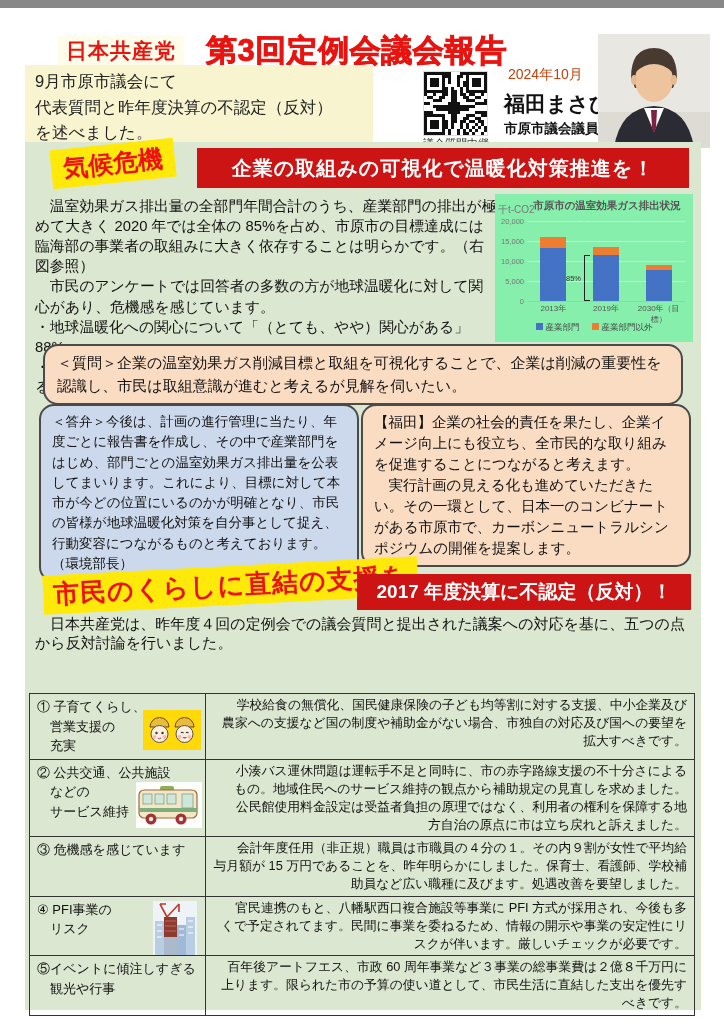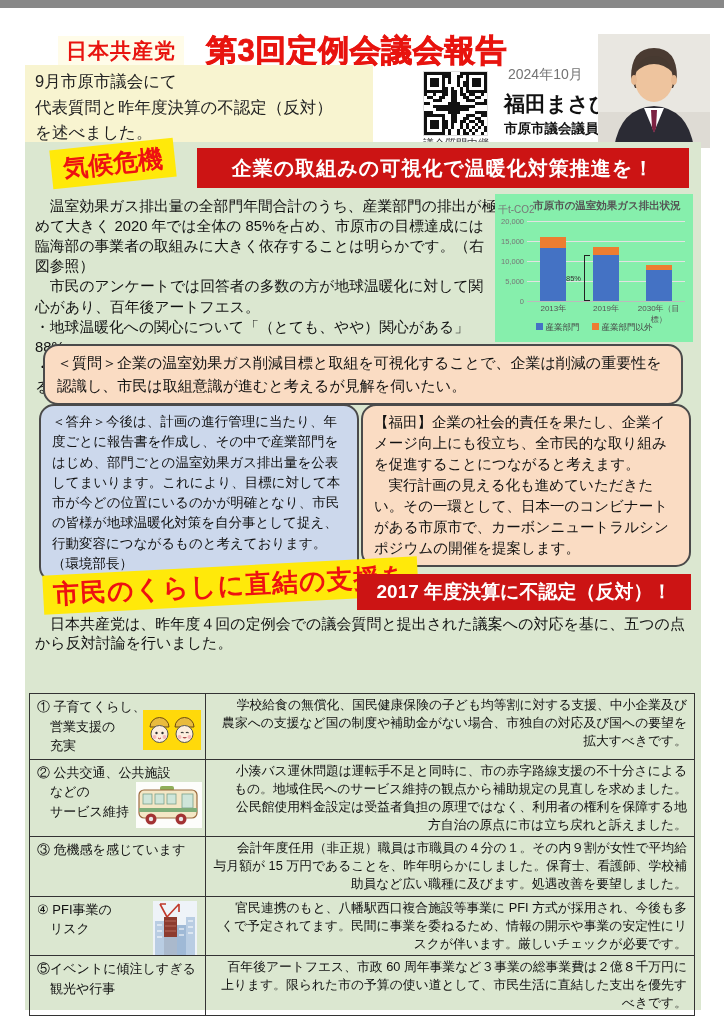--- a/index.html
+++ b/index.html
@@ -7,21 +7,21 @@
   .page { position:relative; width:724px; height:1024px; background:#ffffff; margin:8px auto; overflow:hidden; }
   .pre { white-space:pre-line; }
 
   
   .party { position:absolute; left:58px; top:28px; font-size:21px; font-weight:900; color:#e8140f; background:#fffce9; padding:1px 8px; letter-spacing:1px; }
   .main-title { position:absolute; left:206px; top:22px; font-size:31px; font-weight:900; color:#e8140f; letter-spacing:0.5px; -webkit-text-stroke:0.8px #e8140f; }
   .intro-box { position:absolute; left:25px; top:57px; width:348px; height:82px; background:#f8f4d0; padding:4px 10px; font-size:16.5px; line-height:1.55; color:#222; }
   .qr { position:absolute; left:424px; top:64px; width:63px; height:63px; background:#fff; outline:1px solid #ddd; }
   .qr div { position:absolute; background:#111; }
   .qr-caption { position:absolute; left:412px; top:128px; width:88px; text-align:center; font-size:11px; color:#333; }
-  .issue-date { position:absolute; left:508px; top:58px; font-size:14px; color:#737373; }
+  .issue-date { position:absolute; left:508px; top:58px; font-size:14px; color:#c2410c; }
   .m-name { position:absolute; left:504px; top:82px; font-size:21px; font-weight:800; color:#111; }
   .m-role { position:absolute; left:504px; top:112px; font-size:13.5px; font-weight:700; color:#111; }
   .photo { position:absolute; left:598px; top:26px; width:112px; height:114px; overflow:hidden; }
 
   
   .panel { position:absolute; left:25px; top:134px; width:676px; height:868px; background:#dbe7d0; }
 
   .tag { font-weight:900; color:#ee1111; background:#ffe90a; display:inline-block; }
   .tag1 { position:absolute; left:26px; top:2px; font-size:25px; padding:3px 12px; transform:rotate(-6deg); }
   .tag2 { position:absolute; left:18px; top:424px; font-size:26px; padding:2px 10px; transform:rotate(-3deg); letter-spacing:1px; }
@@ -342,21 +342,21 @@
     </div>
   </div>
 
   <div class="panel">
 
     <div class="tag tag1">気候危機</div>
     <div class="banner banner1">企業の取組みの可視化で温暖化対策推進を！</div>
 
     <div class="climate-text">
       <div>　温室効果ガス排出量の全部門年間合計のうち、産業部門の排出が極めて大きく 2020 年では全体の 85%を占め、市原市の目標達成には臨海部の事業者の取組みに大きく依存することは明らかです。（右図参照）</div>
-      <div>　市民のアンケートでは回答者の多数の方が地球温暖化に対して関心があり、百年後アートフエス。</div>
+      <div>　市民のアンケートでは回答者の多数の方が地球温暖化に対して関心があり、危機感を感じています。</div>
       <div>・地球温暖化への関心について「（とても、やや）関心がある」88%</div>
       <div>・今後の地球温暖化の進行について「（大きな、やや）危機になる」90%</div>
     </div>
 
     <div class="chart">
       <div class="chart-title">市原市の温室効果ガス排出状況</div>
       <div class="chart-unit">千t-CO2</div>
       <div class="plot" id="plot">
           <div class="grid axis0" style="top: 80px;"></div>
           <div class="grid" style="top: 60px;"></div>

